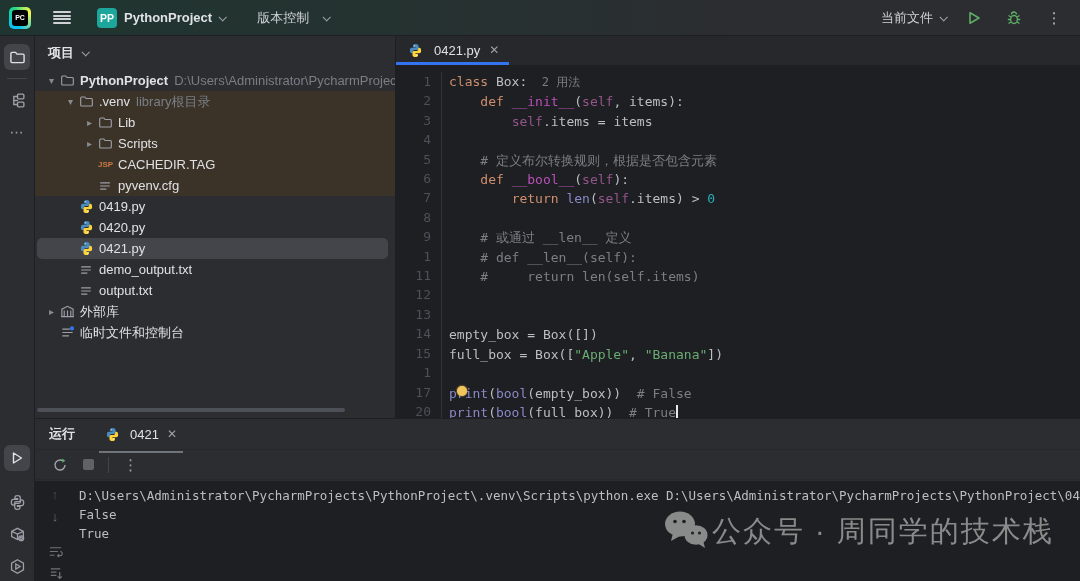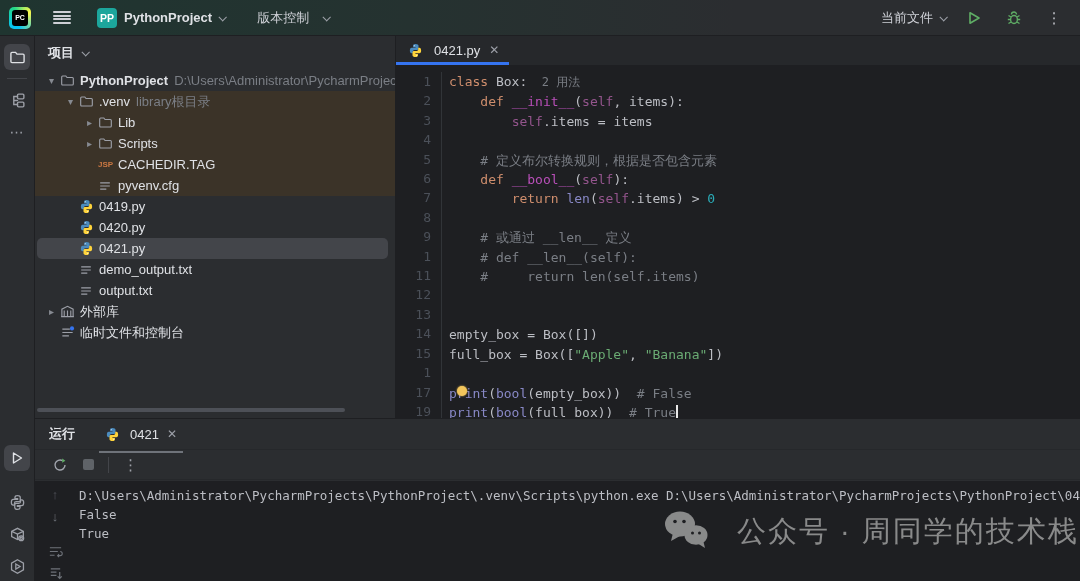--- a/index.html
+++ b/index.html
@@ -77,21 +77,21 @@
   .run-toolbar{ height:30px; display:flex; align-items:center; gap:14px; padding-left:16px; border-bottom:1px solid #26282B; }
   .rt-sep{ width:1px; height:16px; background:#43454A; }
   .stop-sq{ width:11px; height:11px; background:#5F6368; border-radius:2px; }
   .console-wrap{ position:absolute; left:0; right:0; top:62px; bottom:0; display:flex; background:#1E1F22; }
   .console-gutter{ width:40px; flex:0 0 40px; background:#1E1F22; display:flex; flex-direction:column; align-items:center; padding-top:6px; gap:6px; color:#6F737A; }
   .cg-ic{ width:18px; height:18px; display:flex; align-items:center; justify-content:center; cursor:pointer; font-size:13px; }
   .cg-gap{ height:8px; }
   .console{ flex:1; font-family:"DejaVu Sans Mono",monospace; font-size:12.5px; line-height:19px; color:#BCBEC4; padding:5px 0 0 4px; white-space:pre; overflow:hidden; }
 
   
-  .watermark{ position:absolute; left:663px; top:510px; display:flex; align-items:center; gap:28px; opacity:0.78; pointer-events:none; }
+  .watermark{ position:absolute; left:663px; top:510px; display:flex; align-items:center; gap:3px; opacity:0.78; pointer-events:none; }
   .wm-text{ color:#A8A8A8; font-size:29px; letter-spacing:2px; }
 </style>
 </head>
 <body>
 
 <div class="window">
 
   <div class="topbar">
     <div class="logo">
         <div class="logo-inner">PC</div>
@@ -344,21 +344,21 @@
           <div>8</div>
           <div>9</div>
           <div>1</div>
           <div>11</div>
           <div>12</div>
           <div>13</div>
           <div>14</div>
           <div>15</div>
           <div>1</div>
           <div>17</div>
-          <div>19</div>
+          <div>20</div>
         </div>
       <div class="code-lines" id="codeLines"><div class="cl"><span class="tok-kw">class</span><span class="tok-txt"> Box:</span><span class="tok-hint">  2 用法</span></div><div class="cl"><span class="tok-txt">    </span><span class="tok-kw">def</span><span class="tok-txt"> </span><span class="tok-magic">__init__</span><span class="tok-txt">(</span><span class="tok-self">self</span><span class="tok-txt">, items):</span></div><div class="cl"><span class="tok-txt">        </span><span class="tok-self">self</span><span class="tok-txt">.items = items</span></div><div class="cl">&nbsp;</div><div class="cl"><span class="tok-com">    # 定义布尔转换规则，根据是否包含元素</span></div><div class="cl"><span class="tok-txt">    </span><span class="tok-kw">def</span><span class="tok-txt"> </span><span class="tok-magic">__bool__</span><span class="tok-txt">(</span><span class="tok-self">self</span><span class="tok-txt">):</span></div><div class="cl"><span class="tok-txt">        </span><span class="tok-kw">return</span><span class="tok-txt"> </span><span class="tok-builtin">len</span><span class="tok-txt">(</span><span class="tok-self">self</span><span class="tok-txt">.items) &gt; </span><span class="tok-num">0</span></div><div class="cl">&nbsp;</div><div class="cl"><span class="tok-com">    # 或通过 __len__ 定义</span></div><div class="cl"><span class="tok-com">    # def __len__(self):</span></div><div class="cl"><span class="tok-com">    #     return len(self.items)</span></div><div class="cl">&nbsp;</div><div class="cl">&nbsp;</div><div class="cl"><span class="tok-txt">empty_box = Box([])</span></div><div class="cl"><span class="tok-txt">full_box = Box([</span><span class="tok-str">"Apple"</span><span class="tok-txt">, </span><span class="tok-str">"Banana"</span><span class="tok-txt">])</span></div><div class="cl">&nbsp;</div><div class="cl"><span class="tok-builtin">print</span><span class="tok-txt">(</span><span class="tok-builtin">bool</span><span class="tok-txt">(empty_box))  </span><span class="tok-com"># False</span><span class="bulb"></span></div><div class="cl"><span class="tok-builtin">print</span><span class="tok-txt">(</span><span class="tok-builtin">bool</span><span class="tok-txt">(full_box))  </span><span class="tok-com"># True</span><span class="caret"></span></div></div>
     </div>
   </div>
 
   <div class="run-panel">
     <div class="run-header">
       <span class="run-title">运行</span>
       <div class="run-tab">
         <span class="t-icon" id="runTabPyIcon">

